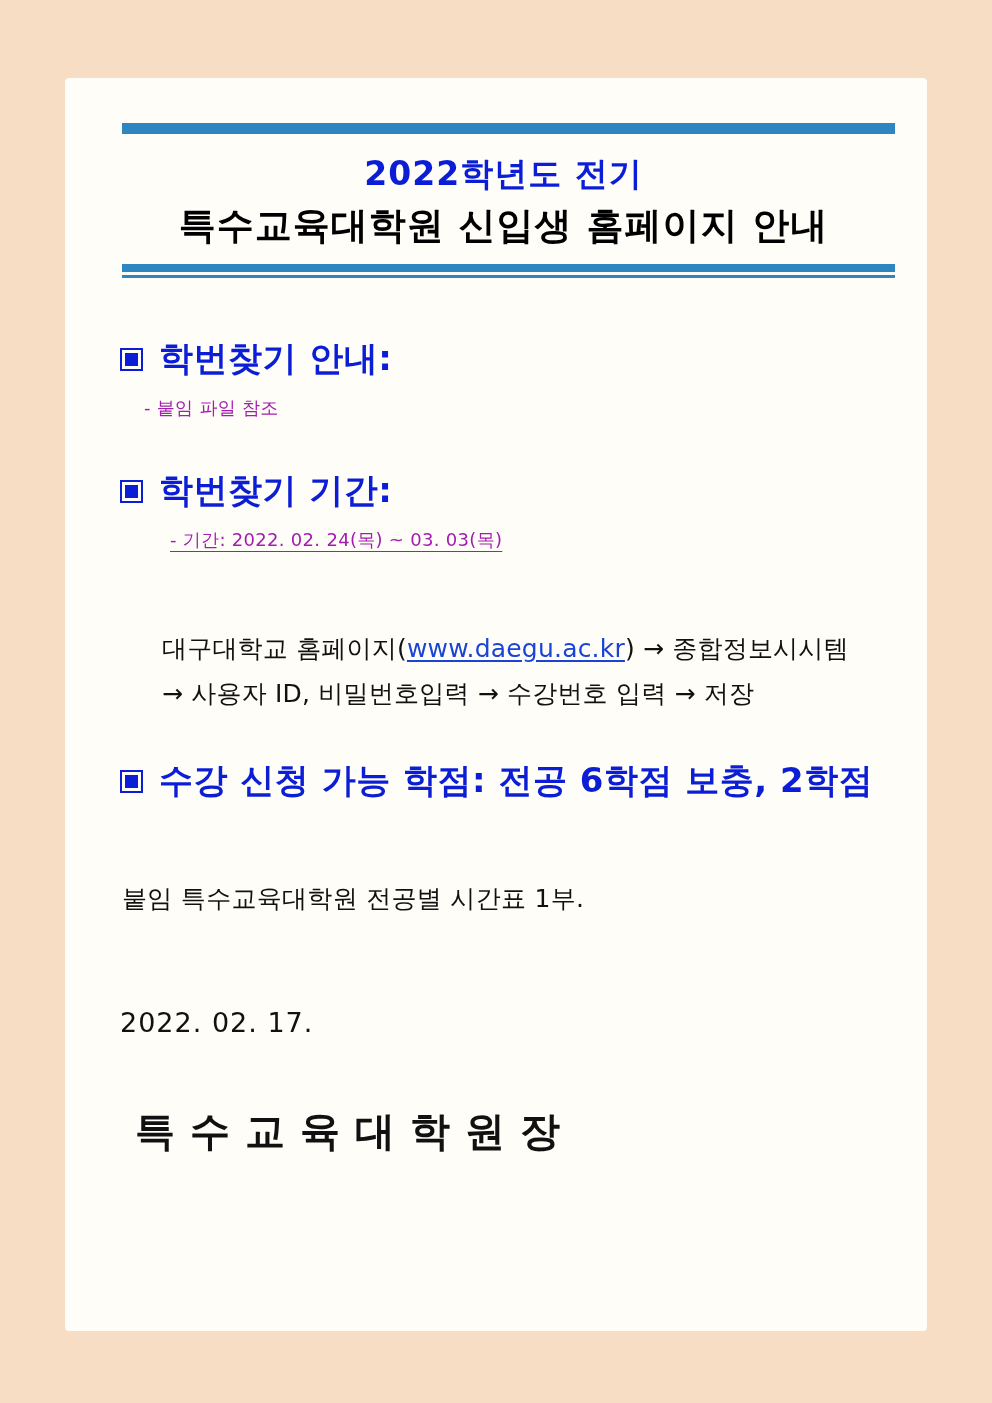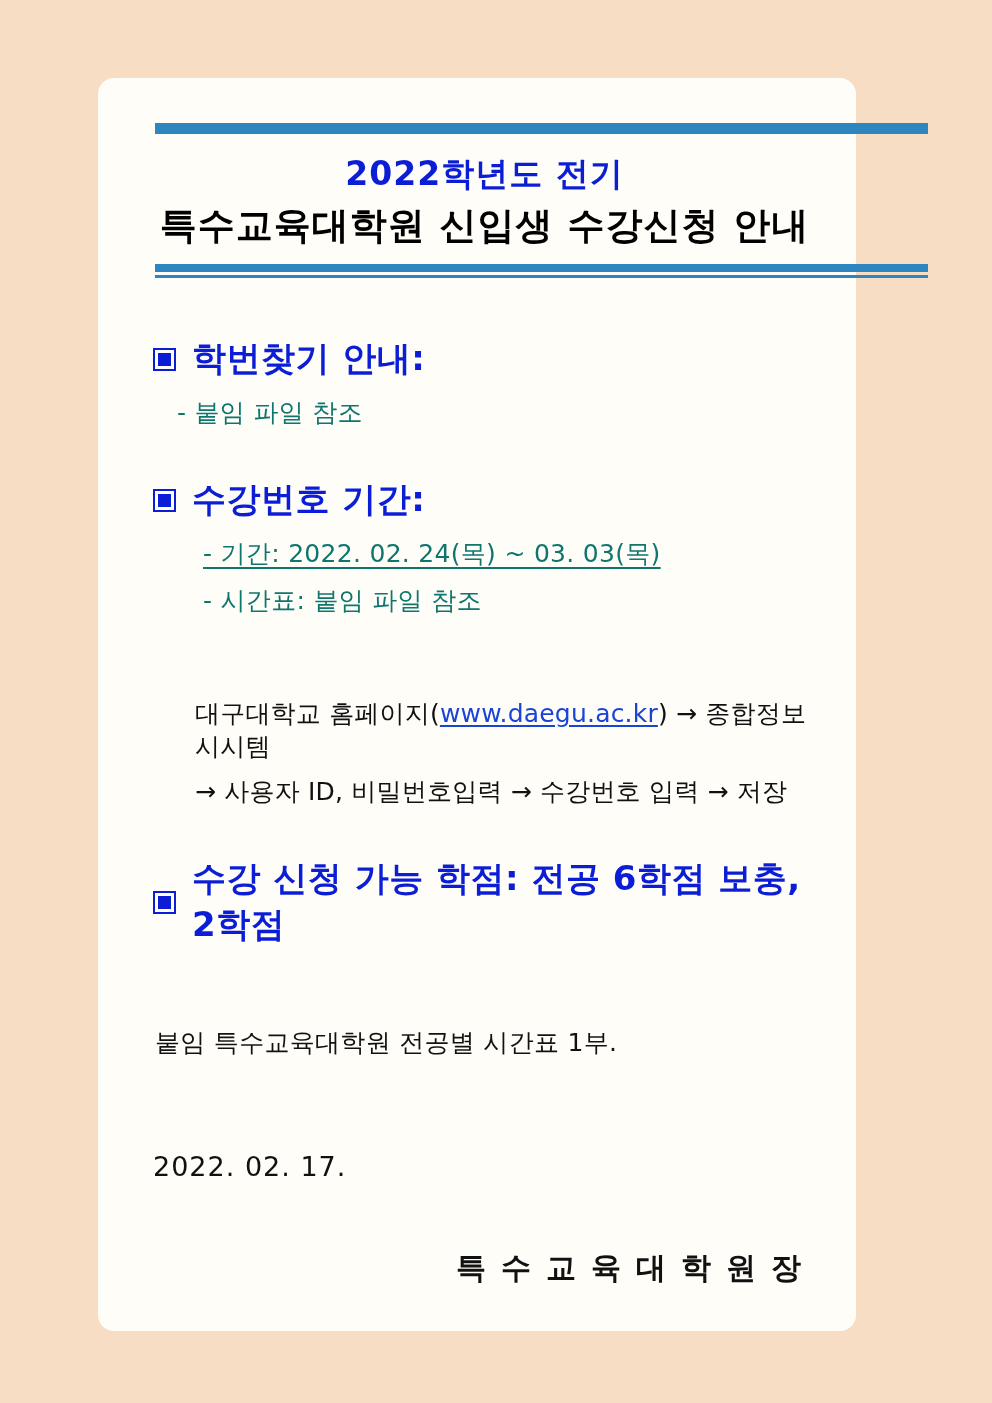--- a/index.html
+++ b/index.html
@@ -11,26 +11,25 @@
     height: 1403px;
     background: #f7ddc4;
     font-family: "DejaVu Sans", "Liberation Sans", sans-serif;
     overflow: hidden;
   }
 
   .page {
     position: absolute;
     left: 65px;
     top: 78px;
-    width: 758px;
+    width: 862px;
     height: 1253px;
     background: #fffdf8;
-    border-radius: 16px;
+    border-radius: 4px;
     box-sizing: border-box;
-    margin-left: 33px;
   }
 
   .inner {
     position: absolute;
     left: 55px;
     top: 45px;
     right: 40px;
   }
 
   
@@ -107,22 +106,22 @@
     position: absolute;
     left: 3px;
     top: 3px;
     right: 3px;
     bottom: 3px;
     background: #0b1ed6;
   }
 
   .sub {
     margin: 14px 0 0 24px;
-    font-size: 25px;
-    color: #0f766e;
+    font-size: 18px;
+    color: #a21caf;
     letter-spacing: 0.3px;
   }
   .sub.indent2 {
     margin-left: 50px;
   }
   .underlined {
     text-decoration: underline;
     text-underline-offset: 5px;
   }
 
@@ -148,64 +147,63 @@
   }
 
   .date {
     margin-top: 92px;
     font-size: 27px;
     letter-spacing: 1px;
   }
 
   .signer {
     margin-top: 66px;
-    text-align: right;
-    font-size: 30px;
+    text-align: left;
+    font-size: 40px;
     font-weight: bold;
     letter-spacing: 15px;
     padding-left: 15px;
   }
 </style>
 </head>
 <body>
 
 <div class="page">
   <div class="inner">
 
     <div class="rule-top"></div>
 
     <div class="title-block">
       <div class="title-line1">2022학년도  전기</div>
-      <div class="title-line2">특수교육대학원 신입생 수강신청 안내</div>
+      <div class="title-line2">특수교육대학원 신입생 홈페이지 안내</div>
     </div>
 
     <div class="rule-bottom-thick"></div>
     <div class="rule-bottom-thin"></div>
 
     <div class="body-area">
 
       <div class="sec">
         <div class="sec-head">
           <span class="bullet-sq"></span>
           <span>학번찾기 안내:</span>
         </div>
         <div class="sub">- 붙임 파일 참조</div>
       </div>
 
       <div class="gap-lg"></div>
 
       <div class="sec">
         <div class="sec-head">
           <span class="bullet-sq"></span>
-          <span>수강번호 기간:</span>
+          <span>학번찾기 기간:</span>
         </div>
         <div class="sub indent2">
           <span class="underlined">- 기간: 2022. 02. 24(목) ~ 03. 03(목) </span>
         </div>
-        <div class="sub indent2">- 시간표: 붙임 파일 참조</div>
       </div>
 
       <div class="gap-xl"></div>
 
       <div class="sec">
         <div class="proc-line">
           <span>대구대학교 홈페이지(</span><a class="link" href="#">www.daegu.ac.kr</a><span>) → 종합정보시시템</span>
         </div>
         <div class="proc-line">→ 사용자 ID, 비밀번호입력 → 수강번호 입력 → 저장</div>
       </div>

